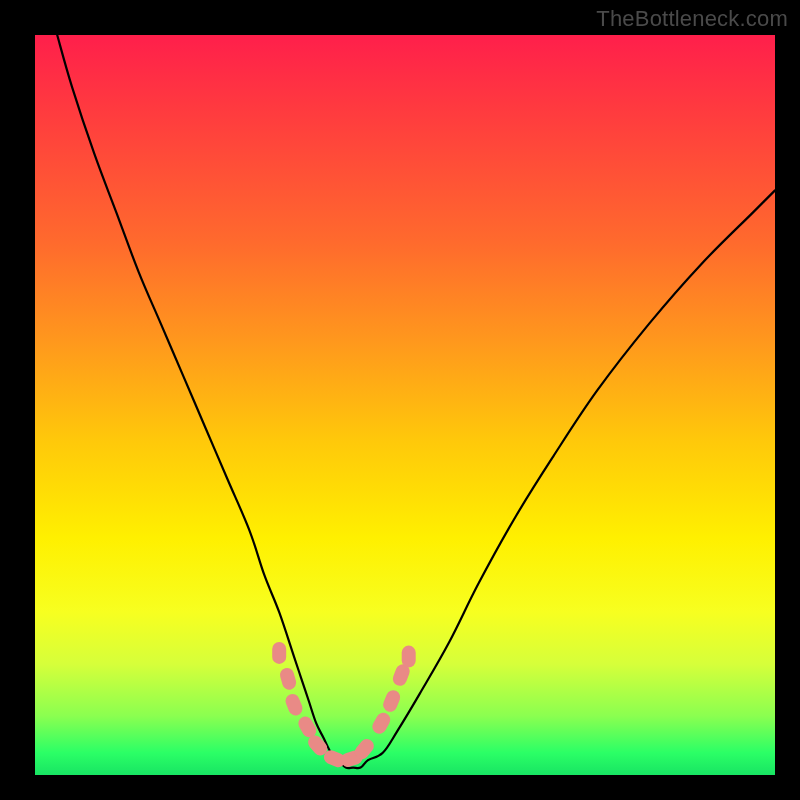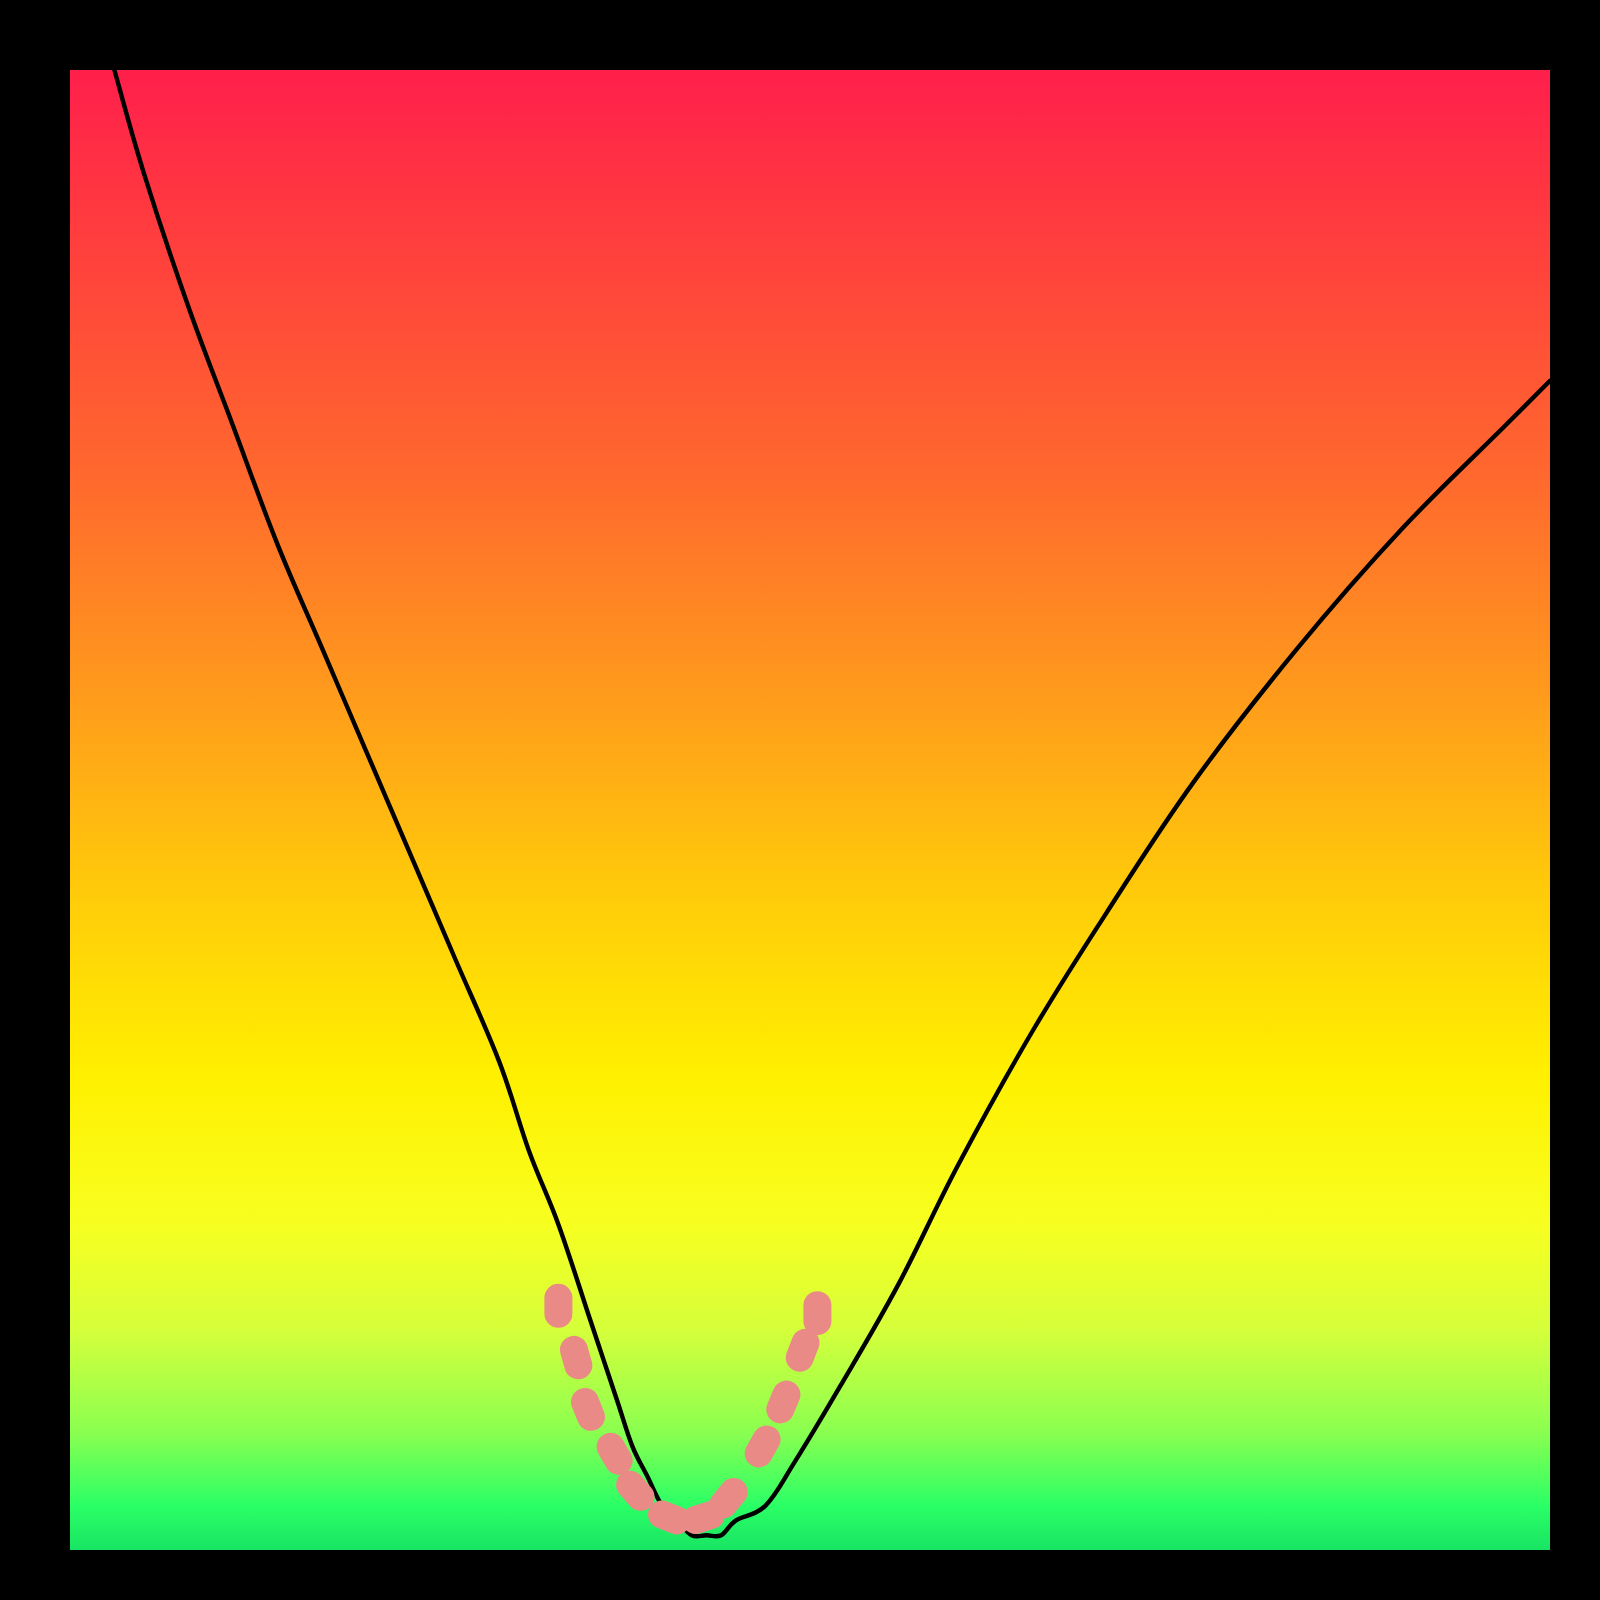--- a/index.html
+++ b/index.html
@@ -57,20 +57,21 @@
     top: 0;
     width: 740px;
     height: 740px;
     overflow: visible;
   }
 </style>
 </head>
 <body>
 
 <div class="frame">
+  <div class="watermark">TheBottleneck.com</div>
   <div class="plot-area">
     <svg class="curve" viewBox="0 0 740 740">
       <g>
         <path id="curve-path" fill="none" stroke="#000" stroke-width="2.2" stroke-linecap="round" d="M 22.20 0.00 C 24.86 9.32, 30.34 30.49, 37.00 51.80 C 43.66 73.11, 51.21 95.76, 59.20 118.40 C 67.19 141.04, 73.41 156.29, 81.40 177.60 C 89.39 198.91, 95.61 216.82, 103.60 236.80 C 111.59 256.78, 117.81 269.95, 125.80 288.60 C 133.79 307.25, 140.01 321.75, 148.00 340.40 C 155.99 359.05, 162.21 373.55, 170.20 392.20 C 178.19 410.85, 184.41 425.35, 192.40 444.00 C 200.39 462.65, 207.94 478.48, 214.60 495.80 C 221.26 513.12, 224.07 525.55, 229.40 540.20 C 234.73 554.85, 238.87 562.55, 244.20 577.20 C 249.53 591.85, 255.00 609.61, 259.00 621.60 C 263.00 633.59, 263.74 635.81, 266.40 643.80 C 269.06 651.79, 271.14 658.01, 273.80 666.00 C 276.46 673.99, 278.54 681.54, 281.20 688.20 C 283.86 694.86, 285.94 697.67, 288.60 703.00 C 291.26 708.33, 293.34 713.80, 296.00 717.80 C 298.66 721.80, 300.74 722.54, 303.40 725.20 C 306.06 727.86, 308.14 731.27, 310.80 732.60 C 313.46 733.93, 315.54 732.60, 318.20 732.60 C 320.86 732.60, 322.94 733.93, 325.60 732.60 C 328.26 731.27, 329.00 727.86, 333.00 725.20 C 337.00 722.54, 342.47 723.13, 347.80 717.80 C 353.13 712.47, 355.94 706.26, 362.60 695.60 C 369.26 684.94, 375.48 674.58, 384.80 658.60 C 394.12 642.62, 403.74 626.78, 414.40 606.80 C 425.06 586.82, 432.01 570.24, 444.00 547.60 C 455.99 524.96, 467.68 503.64, 481.00 481.00 C 494.32 458.36, 503.35 444.44, 518.00 421.80 C 532.65 399.16, 545.08 379.18, 562.40 355.20 C 579.72 331.22, 595.55 311.24, 614.20 288.60 C 632.85 265.96, 647.35 249.38, 666.00 229.40 C 684.65 209.42, 704.48 190.92, 717.80 177.60 C 731.12 164.28, 736.00 159.40, 740.00 155.40"></path>
       </g>
       <g id="markers">
           <rect x="237.20" y="606.90" width="14" height="22" rx="7" ry="7" fill="#e98a86" transform="rotate(0.0 244.20 617.90)"></rect>
           <rect x="246.08" y="632.80" width="14" height="22" rx="7" ry="7" fill="#e98a86" transform="rotate(164.1 253.08 643.80)"></rect>
           <rect x="252.00" y="658.70" width="14" height="22" rx="7" ry="7" fill="#e98a86" transform="rotate(158.2 259.00 669.70)"></rect>
           <rect x="265.32" y="680.90" width="14" height="22" rx="7" ry="7" fill="#e98a86" transform="rotate(149.8 272.32 691.90)"></rect>

